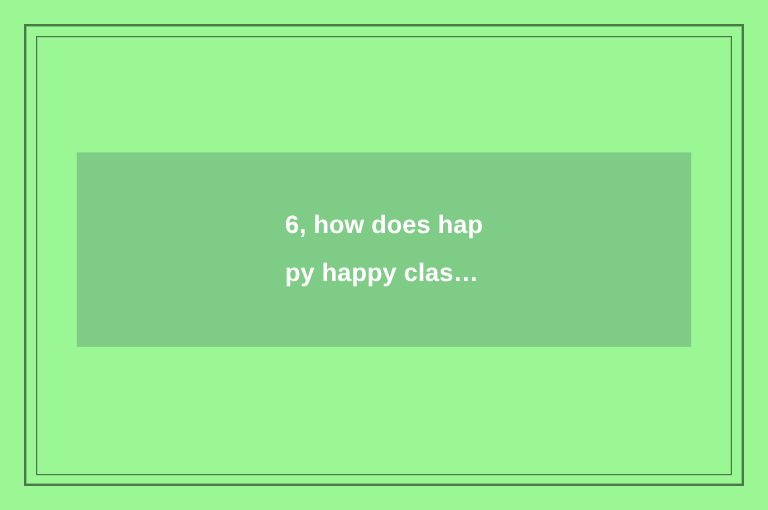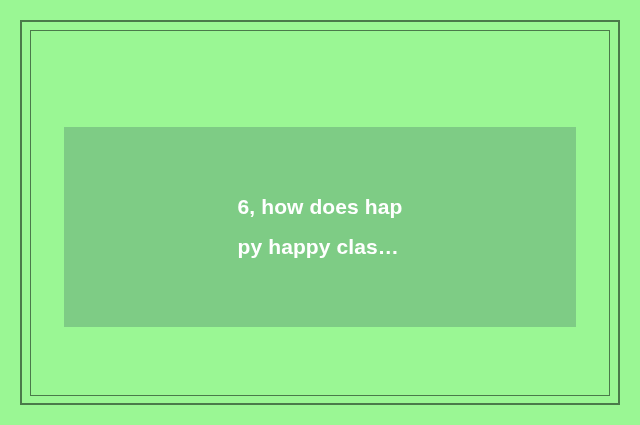--- a/index.html
+++ b/index.html
@@ -41,21 +41,21 @@
     border: 1px solid #4a7a4a;
     box-sizing: border-box;
   }
 
   
   .content-panel {
     position: absolute;
     left: 64px;
     top: 127px;
     width: 512px;
-    height: 200px;
+    height: 162px;
     background: #7ecc85;
     display: flex;
     align-items: center;
     justify-content: center;
     box-sizing: border-box;
   }
 
   .panel-text {
     color: #ffffff;
     font-family: "Liberation Sans", sans-serif;

